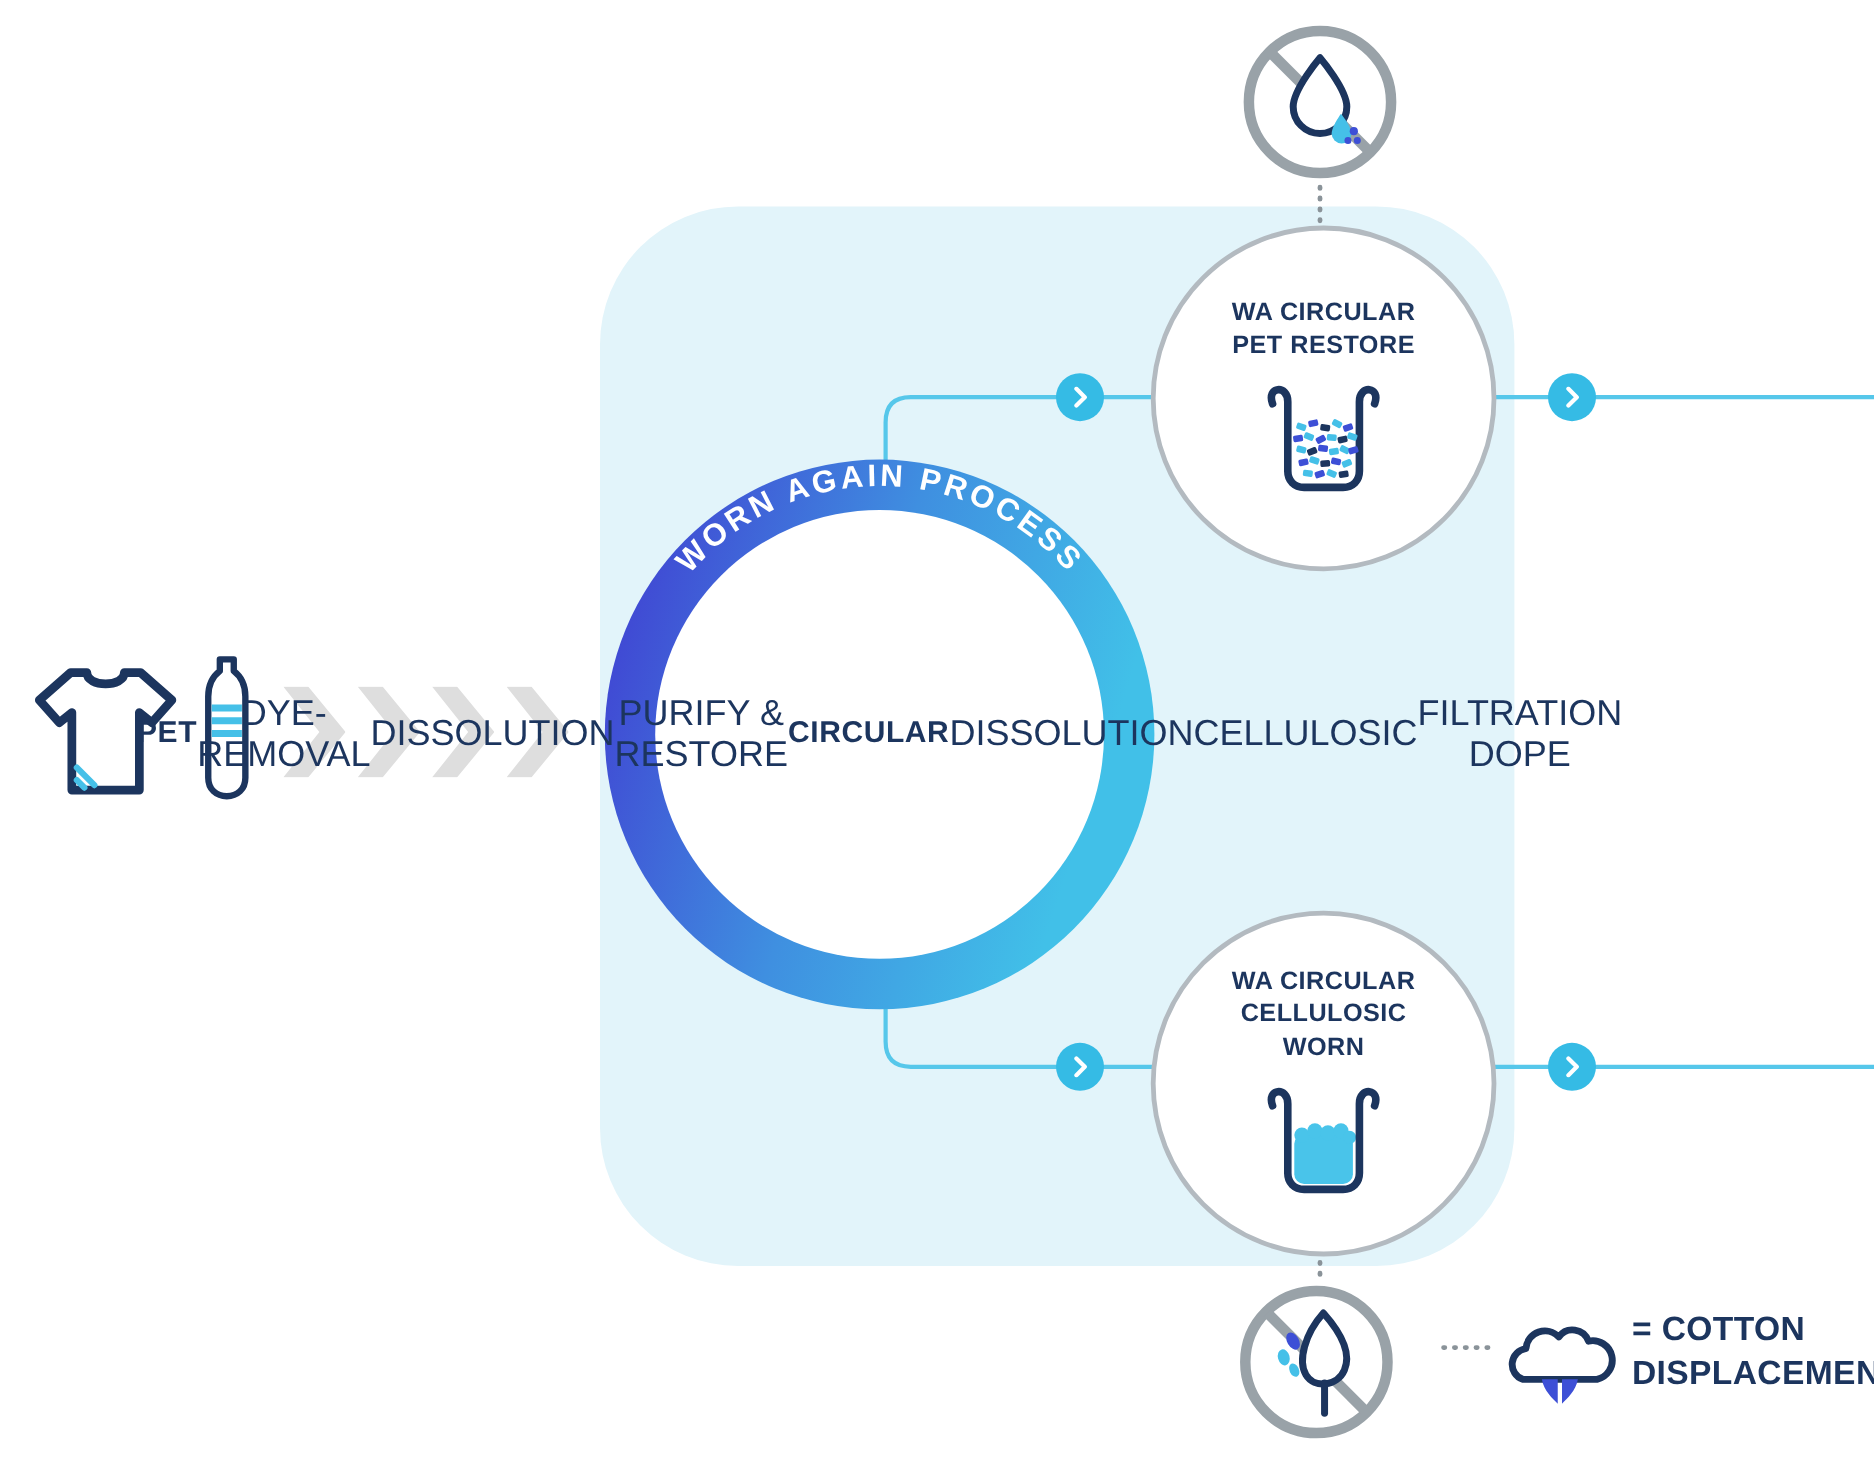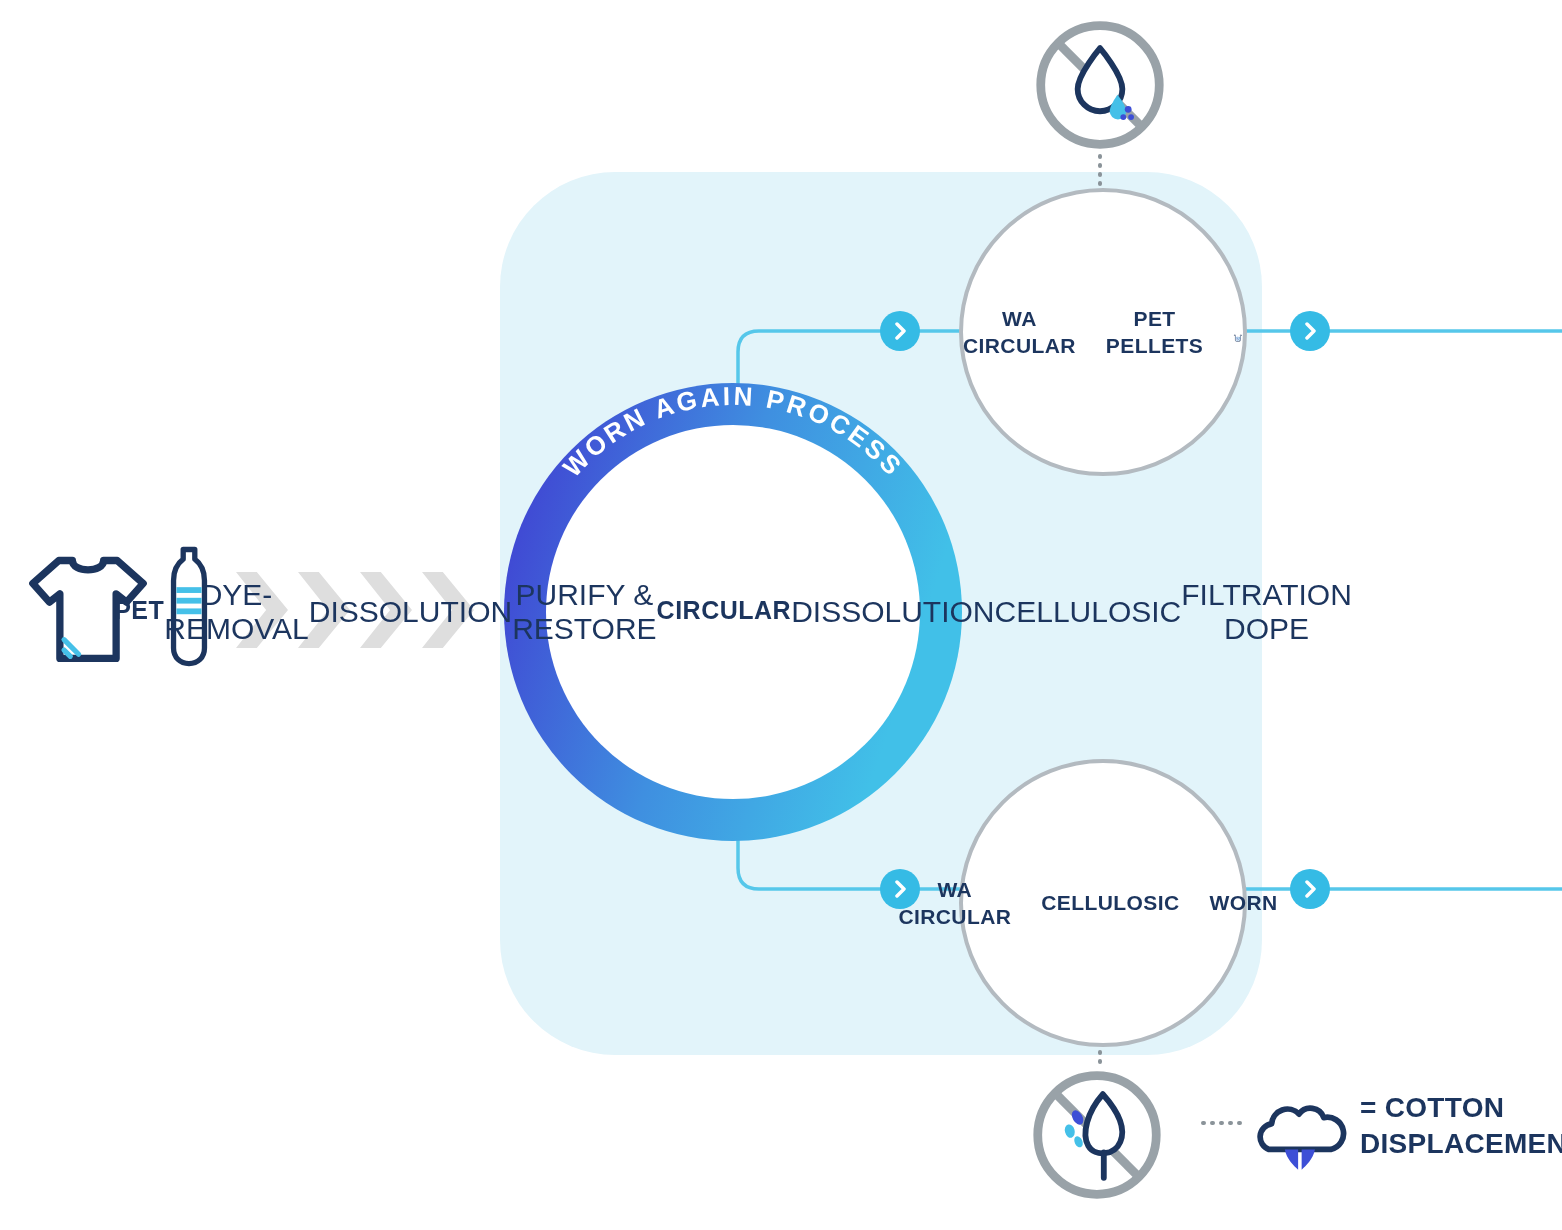--- a/index.html
+++ b/index.html
@@ -20,21 +20,21 @@
         text-align:center;}
   .arc-svg{left:504px;top:383px;width:458px;height:458px;pointer-events:none;}
   .arc-text{font-family:"Liberation Sans",sans-serif;font-size:26px;font-weight:bold;fill:#ffffff;letter-spacing:3px;}
 
   .p-title{font-weight:bold;font-size:25px;color:#1c355e;letter-spacing:.5px;margin:3px 0 6px 0;}
   .p-step{font-size:30px;color:#1c355e;margin:4px 0;}
   .p-divider{width:330px;border-top:4px dotted #8a9399;margin:17px 0;}
 
   
   .out-circle{width:280px;height:280px;border-radius:50%;background:#ffffff;border:4px solid #b3bac0;
-        display:flex;flex-direction:row;align-items:center;justify-content:center;gap:30px;}
+        display:flex;flex-direction:column;align-items:center;justify-content:center;}
   .out-pet{left:959px;top:188px;}
   .out-pulp{left:959px;top:759px;}
   .out-label{font-weight:bold;font-size:21px;color:#1c355e;line-height:1.3;text-align:center;letter-spacing:.4px;}
   .out-icon{margin-top:12px;}
 
   
   .chev-btn{width:40px;height:40px;border-radius:50%;background:#35bbe5;display:flex;align-items:center;justify-content:center;}
 
   
   .chev{width:52px;height:76px;background:#dedede;
@@ -96,21 +96,21 @@
     <defs>
         <path id="arcpath" d="M22,229 A207,207 0 0 1 436,229"></path>
       </defs>
     <text class="arc-text" text-anchor="middle">
       <textPath href="#arcpath" startOffset="50%" text-anchor="middle">WORN AGAIN PROCESS</textPath>
     </text>
   </svg>
 
   <div class="abs out-circle out-pet">
     <div class="out-label">WA CIRCULAR</div>
-    <div class="out-label">PET PELLETS</div>
+    <div class="out-label">PET RESTORE</div>
     <svg class="out-icon" width="118" height="104" viewBox="0 0 130 115">
       <path d="M18,26 C12,10 32,8 32,24 L32,88 C32,97 38,103 47,103 L83,103 C92,103 98,97 98,88 L98,24 C98,8 118,10 112,26" fill="none" stroke="#1c355e" stroke-width="7" stroke-linecap="round"></path>
       <g>
         <rect x="40" y="44" width="9" height="6" rx="1.5" fill="#45C0E8" transform="rotate(18 44 47)"></rect>
         <rect x="51" y="41" width="9" height="6" rx="1.5" fill="#3D4FD6" transform="rotate(-12 55 44)"></rect>
         <rect x="62" y="45" width="9" height="6" rx="1.5" fill="#1C355E" transform="rotate(8 66 48)"></rect>
         <rect x="73" y="41" width="9" height="6" rx="1.5" fill="#45C0E8" transform="rotate(28 77 44)"></rect>
         <rect x="83" y="45" width="9" height="6" rx="1.5" fill="#3D4FD6" transform="rotate(-18 87 48)"></rect>
         <rect x="37" y="55" width="9" height="6" rx="1.5" fill="#3D4FD6" transform="rotate(-8 41 58)"></rect>
         <rect x="47" y="53" width="9" height="6" rx="1.5" fill="#45C0E8" transform="rotate(22 51 56)"></rect>

